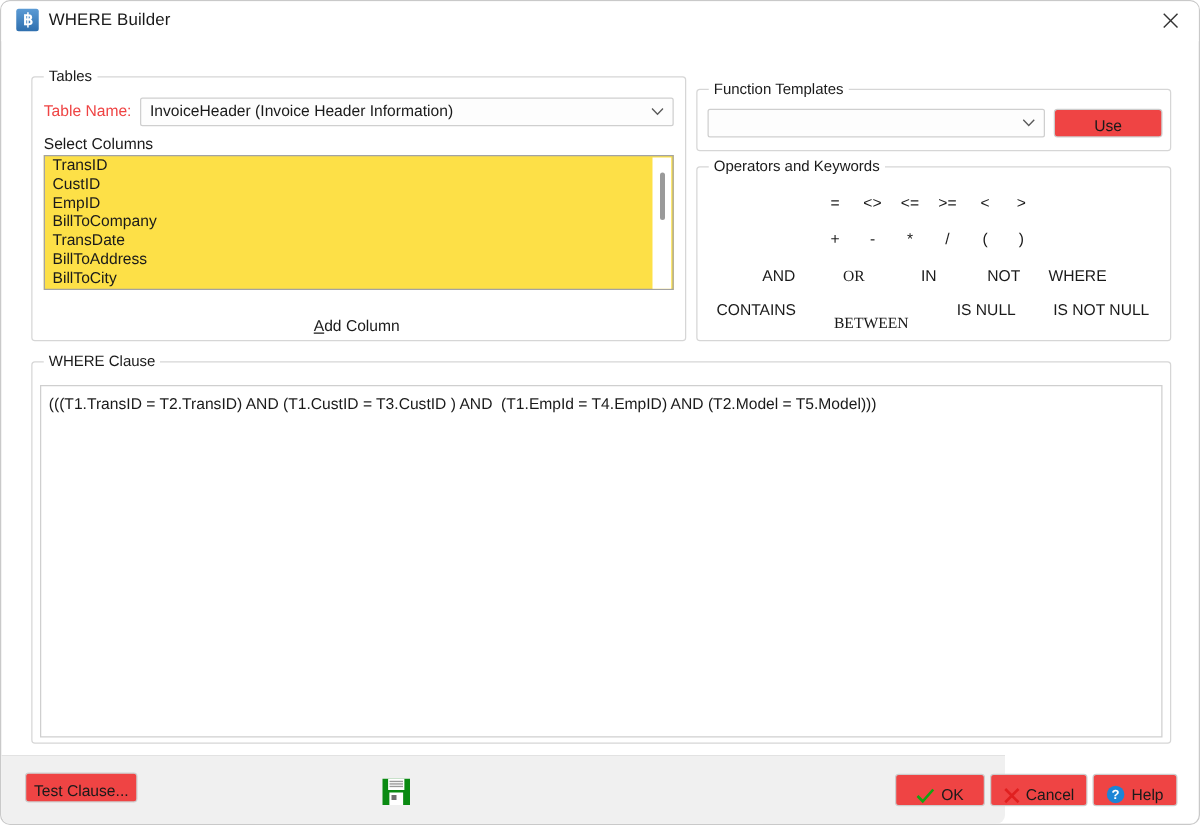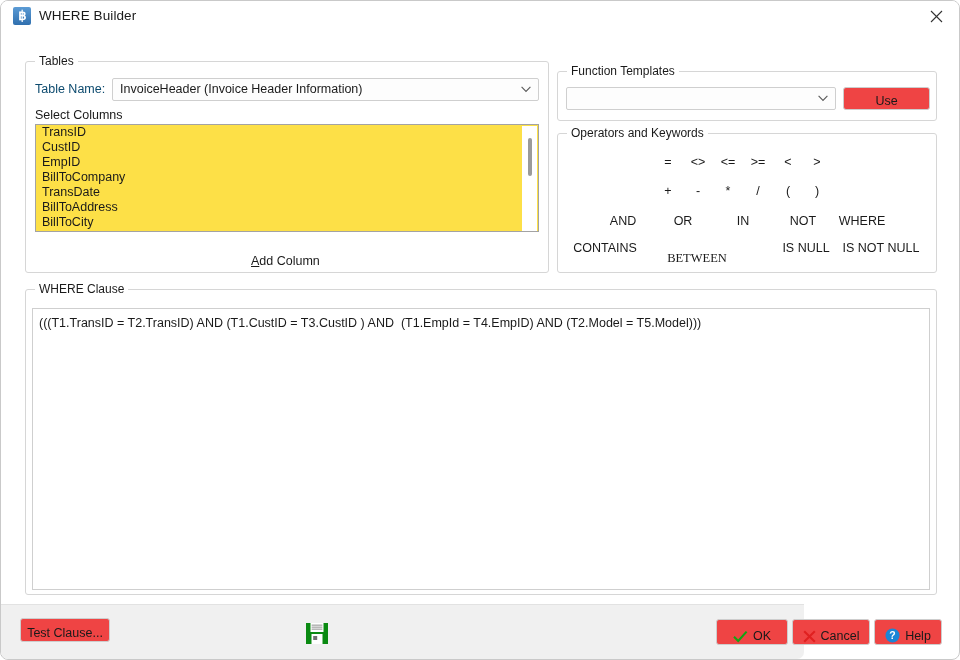--- a/index.html
+++ b/index.html
@@ -88,21 +88,21 @@
     color: #1a1a1a;
     white-space: nowrap;
   }
 
   
   #tables-group { left: 24px; top: 60px; width: 524px; height: 212px; }
   .label-tablename {
     position: absolute;
     left: 9px; top: 20px;
     font-size: 12.5px;
-    color: #0c4a6e;
+    color: #ef4444;
   }
   .combo {
     position: absolute;
     background: #fdfdfd;
     border: 1px solid #cfcfcf;
     border-radius: 2px;
     box-sizing: border-box;
     height: 23px;
   }
   .combo .combo-text {
@@ -324,28 +324,28 @@
     <button class="op" style="left:259px; top:21px;">&gt;</button>
 
     <button class="op" style="left:110px; top:50px;">+</button>
     <button class="op" style="left:140px; top:50px;">-</button>
     <button class="op" style="left:170px; top:50px;">*</button>
     <button class="op" style="left:200px; top:50px;">/</button>
     <button class="op" style="left:230px; top:50px;">(</button>
     <button class="op" style="left:259px; top:50px;">)</button>
 
     <button class="op" style="left:65px;  top:80px;">AND</button>
-    <button class="op" style="left:125px; top:80px;">OR</button>
+    <button class="op" style="left:125px; top:80px;font-family:Liberation Serif, serif;">OR</button>
     <button class="op" style="left:185px; top:80px;">IN</button>
     <button class="op" style="left:245px; top:80px;">NOT</button>
     <button class="op" style="left:304px; top:80px;">WHERE</button>
 
     <button class="op" style="left:47px;  top:107px;">CONTAINS</button>
     <button class="op" style="left:139px; top:117px;font-family:Liberation Serif, serif;">BETWEEN</button>
-    <button class="op" style="left:248px; top:107px;">IS NULL</button>
+    <button class="op" style="left:231px; top:107px;">IS NULL</button>
     <button class="op" style="left:323px; top:107px;">IS NOT NULL</button>
   </div>
 
   <div class="groupbox" id="where-group">
     <div class="gb-title">WHERE Clause</div>
     <div class="where-text">(((T1.TransID = T2.TransID) AND (T1.CustID = T3.CustID ) AND  (T1.EmpId = T4.EmpID) AND (T2.Model = T5.Model)))</div>
   </div>
 
   <div class="bottombar">
     <button class="btn" id="test-clause-btn">

